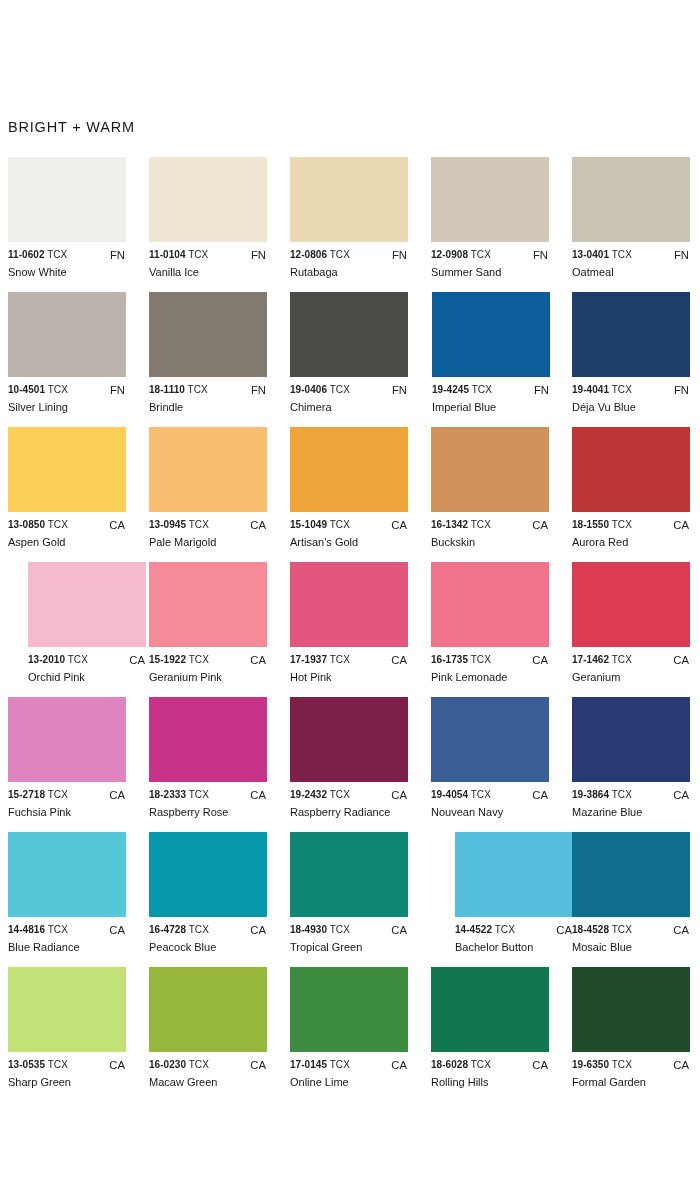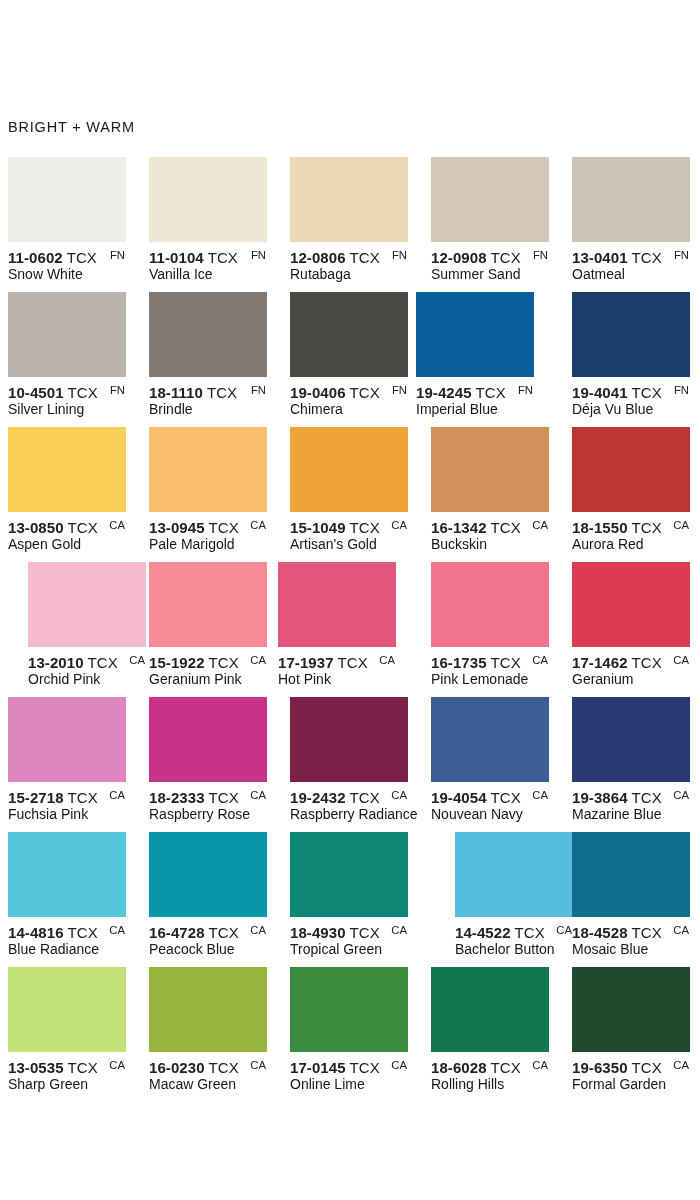--- a/index.html
+++ b/index.html
@@ -71,21 +71,21 @@
   .swatch-code-line {
     position: relative;
     height: 15px;
     width: 125px;
   }
 
   .swatch-code {
     position: absolute;
     left: 0;
     top: 0;
-    font-size: 15px;
+    font-size: 10px;
     font-weight: 400;
     letter-spacing: 0.005em;
     color: #212121;
     white-space: nowrap;
   }
 
   .swatch-code .num {
     font-weight: 700;
   }
 
@@ -96,21 +96,21 @@
     font-size: 11.3px;
     font-weight: 400;
     color: #212121;
     white-space: nowrap;
   }
 
   .swatch-name {
     position: absolute;
     left: 0;
     top: 17px;
-    font-size: 14px;
+    font-size: 11px;
     font-weight: 400;
     color: #161616;
     white-space: nowrap;
   }
 </style>
 </head>
 <body>
 
 <div id="palette-page" style="background: rgb(255, 255, 255);">
 
@@ -193,21 +193,21 @@
         <div class="swatch-cell" style="left: 282px;">
           <div class="swatch-chip" style="width: 118px; height: 85px; background: rgb(74, 74, 70);"></div>
           <div class="swatch-meta">
             <div class="swatch-code-line">
               <div class="swatch-code"><span class="num">19-0406</span><span class="unit"> TCX</span></div>
               <div class="swatch-suffix">FN</div>
             </div>
             <div class="swatch-name">Chimera</div>
           </div>
         </div>
-        <div class="swatch-cell" style="left: 408px; text-align: right;">
+        <div class="swatch-cell" style="left: 424px; text-align: right;">
           <div class="swatch-chip" style="width: 118px; height: 85px; background: rgb(11, 94, 153);"></div>
           <div class="swatch-meta">
             <div class="swatch-code-line">
               <div class="swatch-code"><span class="num">19-4245</span><span class="unit"> TCX</span></div>
               <div class="swatch-suffix">FN</div>
             </div>
             <div class="swatch-name">Imperial Blue</div>
           </div>
         </div>
         <div class="swatch-cell" style="left: 564px;">
@@ -287,21 +287,21 @@
         <div class="swatch-cell" style="left: 141px;">
           <div class="swatch-chip" style="width: 118px; height: 85px; background: rgb(245, 139, 150);"></div>
           <div class="swatch-meta">
             <div class="swatch-code-line">
               <div class="swatch-code"><span class="num">15-1922</span><span class="unit"> TCX</span></div>
               <div class="swatch-suffix">CA</div>
             </div>
             <div class="swatch-name">Geranium Pink</div>
           </div>
         </div>
-        <div class="swatch-cell" style="left: 270px;">
+        <div class="swatch-cell" style="left: 282px;">
           <div class="swatch-chip" style="width: 118px; height: 85px; background: rgb(226, 85, 125);"></div>
           <div class="swatch-meta">
             <div class="swatch-code-line">
               <div class="swatch-code"><span class="num">17-1937</span><span class="unit"> TCX</span></div>
               <div class="swatch-suffix">CA</div>
             </div>
             <div class="swatch-name">Hot Pink</div>
           </div>
         </div>
         <div class="swatch-cell" style="left: 423px;">

